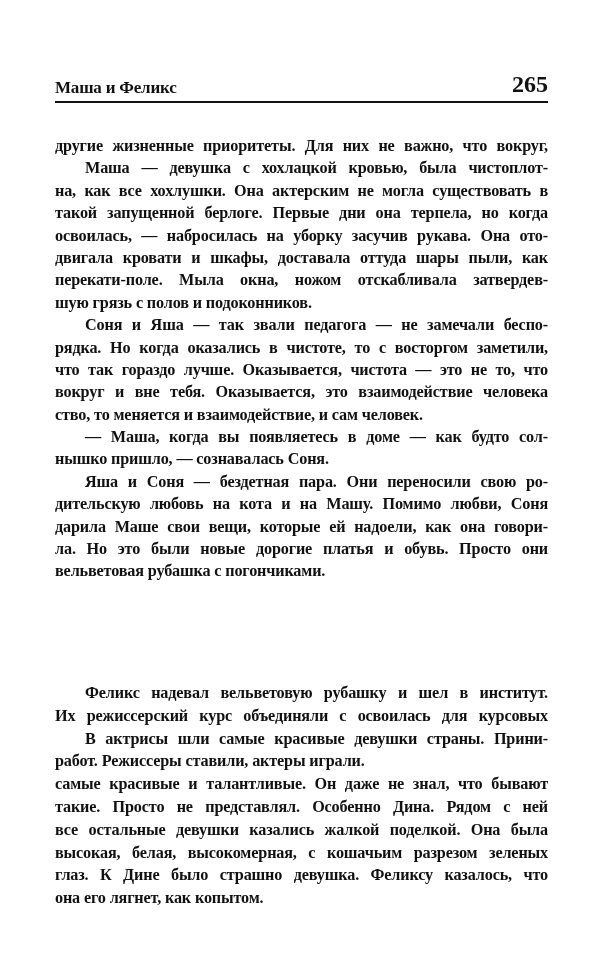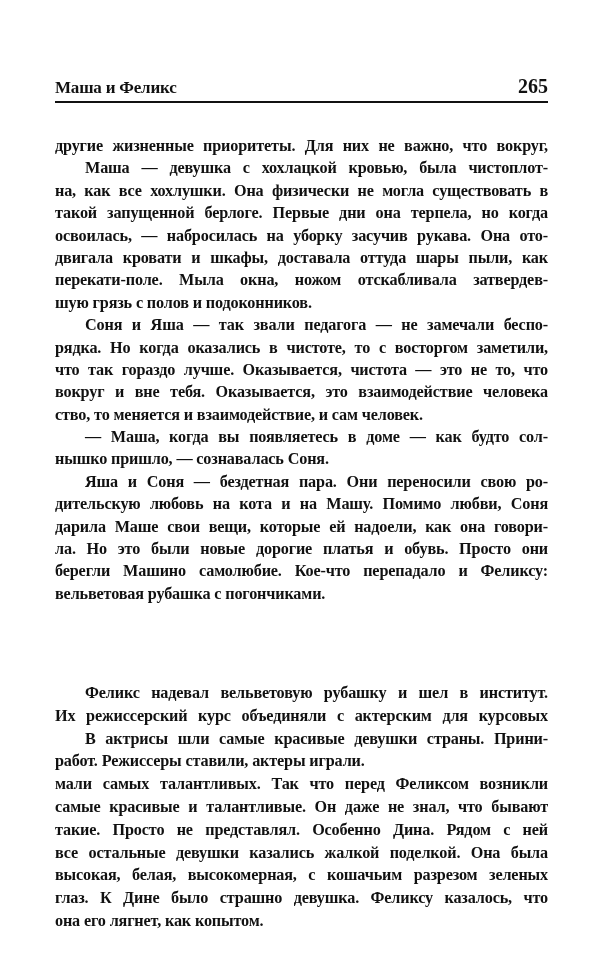--- a/index.html
+++ b/index.html
@@ -2,21 +2,21 @@
 <html><head>
 <meta charset="utf-8">
 <style>
   html, body { margin: 0; padding: 0; background: #ffffff; }
   body { width: 600px; height: 964px; position: relative; overflow: hidden;
          font-family: "DejaVu Serif", "Liberation Serif", serif; color: #111; }
   .page { position: absolute; left: 0; top: 0; width: 493px; height: 964px; background: #fff; }
   .header { position: absolute; left: 55px; top: 72px; width: 493px; height: 30px; }
   .running-title { position: absolute; left: 0; bottom: 4px; font-size: 17px; font-weight: bold;
                    font-family: "Liberation Serif", serif; letter-spacing: -0.2px; }
-  .page-number { position: absolute; right: 0; bottom: 4px; font-size: 20px; font-weight: bold;
+  .page-number { position: absolute; right: 0; bottom: 4px; font-size: 24px; font-weight: bold;
                  font-family: "Liberation Serif", serif; }
   .rule { position: absolute; left: 55px; top: 101px; width: 493px; height: 2px; background: #111; }
   .body-text { position: absolute; left: 55px; width: 493px; margin-top: 28px; }
   .line { display: block; height: 22.4px; line-height: 22.4px; font-size: 16.2px; font-weight: bold;
           font-family: "Liberation Serif", serif; white-space: nowrap; text-align: justify;
           text-align-last: justify; letter-spacing: -0.15px; }
   .line.last { text-align-last: left; }
   .line.indent { padding-left: 30px; }
   .block1 { top: 107px; }
   .block2 { top: 654px; }
@@ -29,46 +29,44 @@
 
   <div class="header">
     <span class="running-title">Маша и Феликс</span>
     <span class="page-number">265</span>
   </div>
   <div class="rule"></div>
 
   <div class="body-text block1" id="block1">
       <span class="line" style="word-spacing: 0px;">другие жизненные приоритеты. Для них не важно, что вокруг,</span>
       <span class="line indent" style="word-spacing: 0px;">Маша — девушка с хохлацкой кровью, была чистоплот-</span>
-      <span class="line" style="word-spacing: 0px;">на, как все хохлушки. Она физически не могла существовать в</span>
+      <span class="line" style="word-spacing: 0px;">на, как все хохлушки. Она актерским не могла существовать в</span>
       <span class="line" style="word-spacing: 0px;">такой запущенной берлоге. Первые дни она терпела, но когда</span>
       <span class="line" style="word-spacing: 0px;">освоилась, — набросилась на уборку засучив рукава. Она ото-</span>
       <span class="line" style="word-spacing: 0px;">двигала кровати и шкафы, доставала оттуда шары пыли, как</span>
       <span class="line" style="word-spacing: 0px;">перекати-поле. Мыла окна, ножом отскабливала затвердев-</span>
       <span class="line last">шую грязь с полов и подоконников.</span>
       <span class="line indent" style="word-spacing: 0px;">Соня и Яша — так звали педагога — не замечали беспо-</span>
       <span class="line" style="word-spacing: 0px;">рядка. Но когда оказались в чистоте, то с восторгом заметили,</span>
       <span class="line" style="word-spacing: 0px; font-family: Liberation Serif, serif;">что так гораздо лучше. Оказывается, чистота — это не то, что</span>
       <span class="line" style="word-spacing: 0px;">вокруг и вне тебя. Оказывается, это взаимодействие человека</span>
       <span class="line last">ство, то меняется и взаимодействие, и сам человек.</span>
       <span class="line indent" style="word-spacing: 0px;">— Маша, когда вы появляетесь в доме — как будто сол-</span>
       <span class="line last">нышко пришло, — сознавалась Соня.</span>
       <span class="line indent" style="word-spacing: 0px;">Яша и Соня — бездетная пара. Они переносили свою ро-</span>
       <span class="line" style="word-spacing: 0px;">дительскую любовь на кота и на Машу. Помимо любви, Соня</span>
       <span class="line" style="word-spacing: 0px;">дарила Маше свои вещи, которые ей надоели, как она говори-</span>
       <span class="line" style="word-spacing: 0px;">ла. Но это были новые дорогие платья и обувь. Просто они</span>
-      <span class="line" style="word-spacing: 0px;">берегли Машино самолюбие. Кое-что перепадало и Феликсу:</span>
       <span class="line last">вельветовая рубашка с погончиками.</span>
     </div>
   <div class="body-text block2" id="block2">
       <span class="line indent" style="word-spacing: 0px;">Феликс надевал вельветовую рубашку и шел в институт.</span>
-      <span class="line" style="word-spacing: 0px;">Их режиссерский курс объединяли с актерским для курсовых</span>
+      <span class="line" style="word-spacing: 0px;">Их режиссерский курс объединяли с освоилась для курсовых</span>
       <span class="line indent" style="word-spacing: 0px;">В актрисы шли самые красивые девушки страны. Прини-</span>
       <span class="line last">работ. Режиссеры ставили, актеры играли.</span>
-      <span class="line" style="word-spacing: 0px;">мали самых талантливых. Так что перед Феликсом возникли</span>
       <span class="line" style="word-spacing: 0px;">самые красивые и талантливые. Он даже не знал, что бывают</span>
       <span class="line" style="word-spacing: 0px;">такие. Просто не представлял. Особенно Дина. Рядом с ней</span>
       <span class="line" style="word-spacing: 0px;">все остальные девушки казались жалкой поделкой. Она была</span>
       <span class="line" style="word-spacing: 0px;">высокая, белая, высокомерная, с кошачьим разрезом зеленых</span>
       <span class="line" style="word-spacing: 0px;">глаз. К Дине было страшно девушка. Феликсу казалось, что</span>
       <span class="line last">она его лягнет, как копытом.</span>
     </div>
 
 </div>
 

